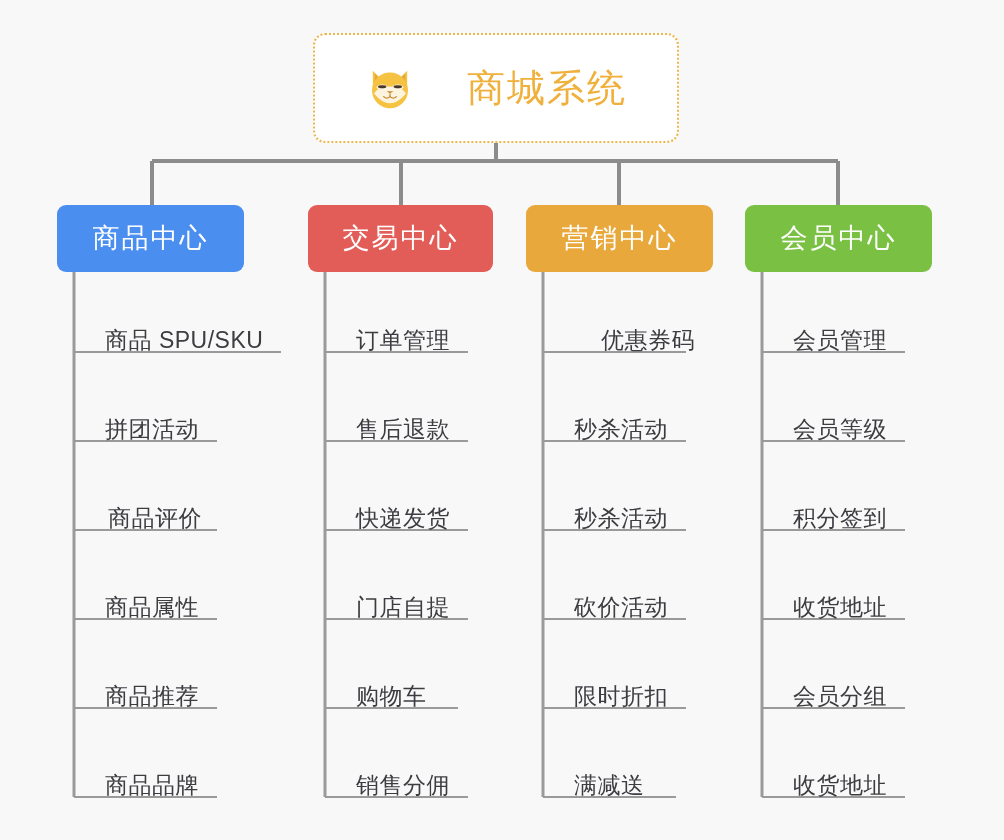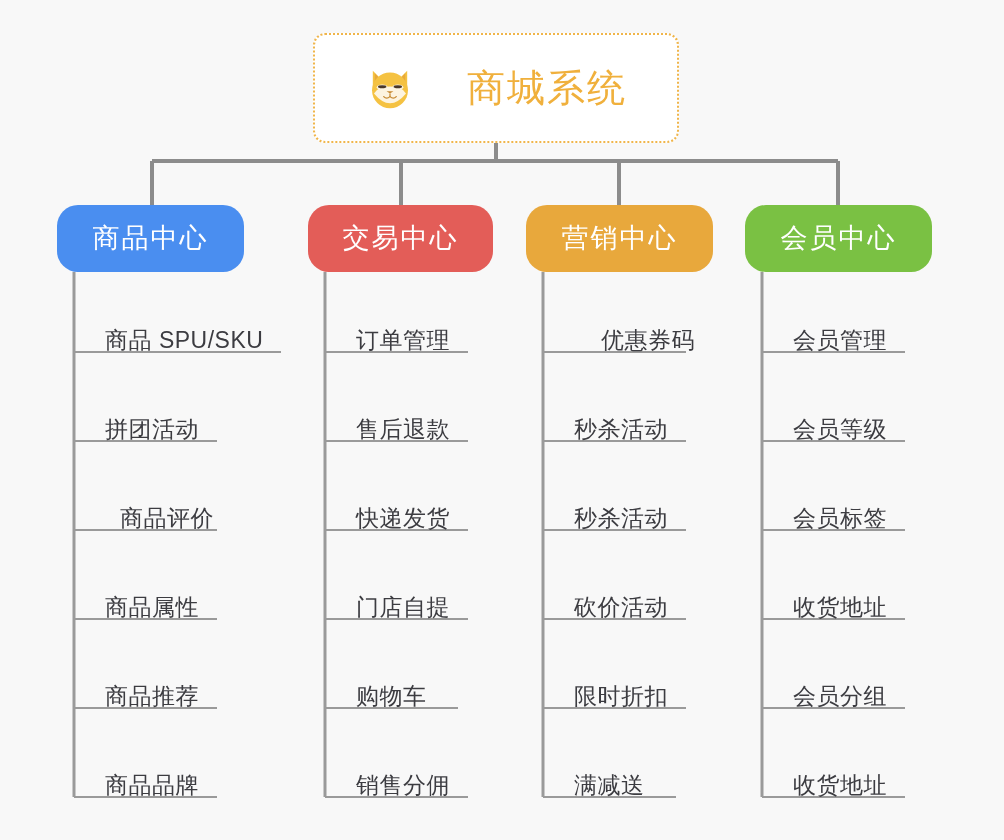--- a/index.html
+++ b/index.html
@@ -60,21 +60,21 @@
     height: 50px;
     flex: 0 0 auto;
     display: block;
   }
 
   
   .cat-box {
     position: absolute;
     height: 67px;
     box-sizing: border-box;
-    border-radius: 21px;
+    border-radius: 9px;
     display: flex;
     align-items: center;
     justify-content: center;
   }
   .cat-label {
     font-size: 27px;
     color: #ffffff;
     letter-spacing: 2px;
     white-space: nowrap;
     line-height: 1;
@@ -163,21 +163,21 @@
   <div id="branches">
       <div class="cat-box" style="left: 57px; top: 205px; width: 187px; background: rgb(74, 142, 240);">
         <span class="cat-label">商品中心</span>
       </div>
       <div class="leaf" style="left: 105px; top: 310px;">
         <span class="leaf-label">商品 SPU/SKU</span>
       </div>
       <div class="leaf" style="left: 105px; top: 399px;">
         <span class="leaf-label">拼团活动</span>
       </div>
-      <div class="leaf" style="left: 120px; top: 488px;">
+      <div class="leaf" style="left: 108px; top: 488px;">
         <span class="leaf-label">商品评价</span>
       </div>
       <div class="leaf" style="left: 105px; top: 577px;">
         <span class="leaf-label">商品属性</span>
       </div>
       <div class="leaf" style="left: 105px; top: 666px;">
         <span class="leaf-label">商品推荐</span>
       </div>
       <div class="leaf" style="left: 105px; top: 755px;">
         <span class="leaf-label">商品品牌</span>
@@ -227,21 +227,21 @@
       <div class="cat-box" style="left: 745px; top: 205px; width: 187px; background: rgb(122, 193, 67);">
         <span class="cat-label">会员中心</span>
       </div>
       <div class="leaf" style="left: 793px; top: 310px; justify-content: center;">
         <span class="leaf-label">会员管理</span>
       </div>
       <div class="leaf" style="left: 793px; top: 399px;">
         <span class="leaf-label">会员等级</span>
       </div>
       <div class="leaf" style="left: 793px; top: 488px;">
-        <span class="leaf-label">会员标签</span>
+        <span class="leaf-label">积分签到</span>
       </div>
       <div class="leaf" style="left: 793px; top: 577px;">
         <span class="leaf-label">收货地址</span>
       </div>
       <div class="leaf" style="left: 793px; top: 666px;">
         <span class="leaf-label">会员分组</span>
       </div>
       <div class="leaf" style="left: 793px; top: 755px;">
         <span class="leaf-label">收货地址</span>
       </div>

